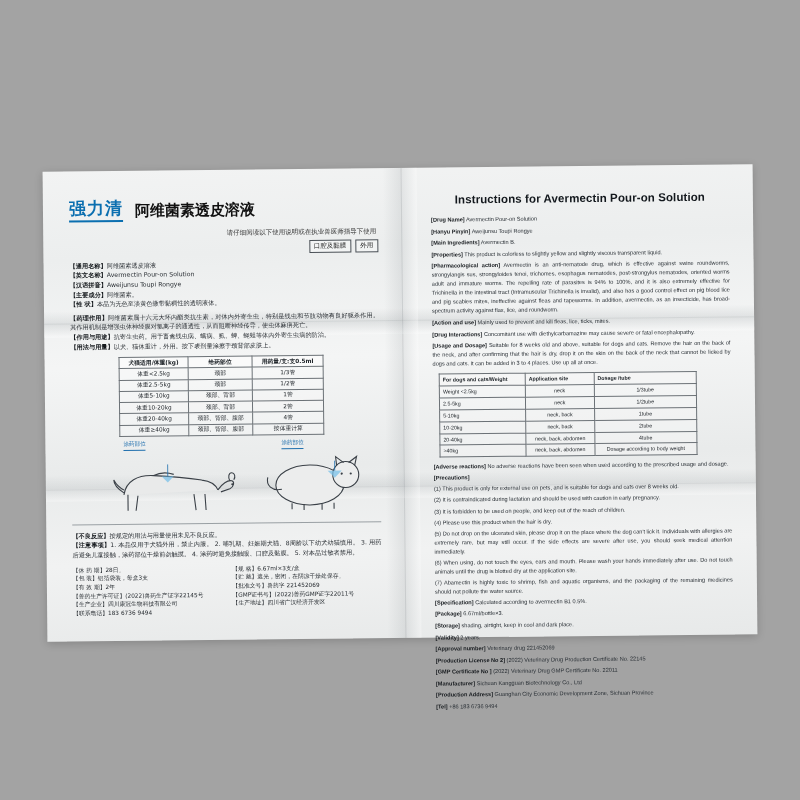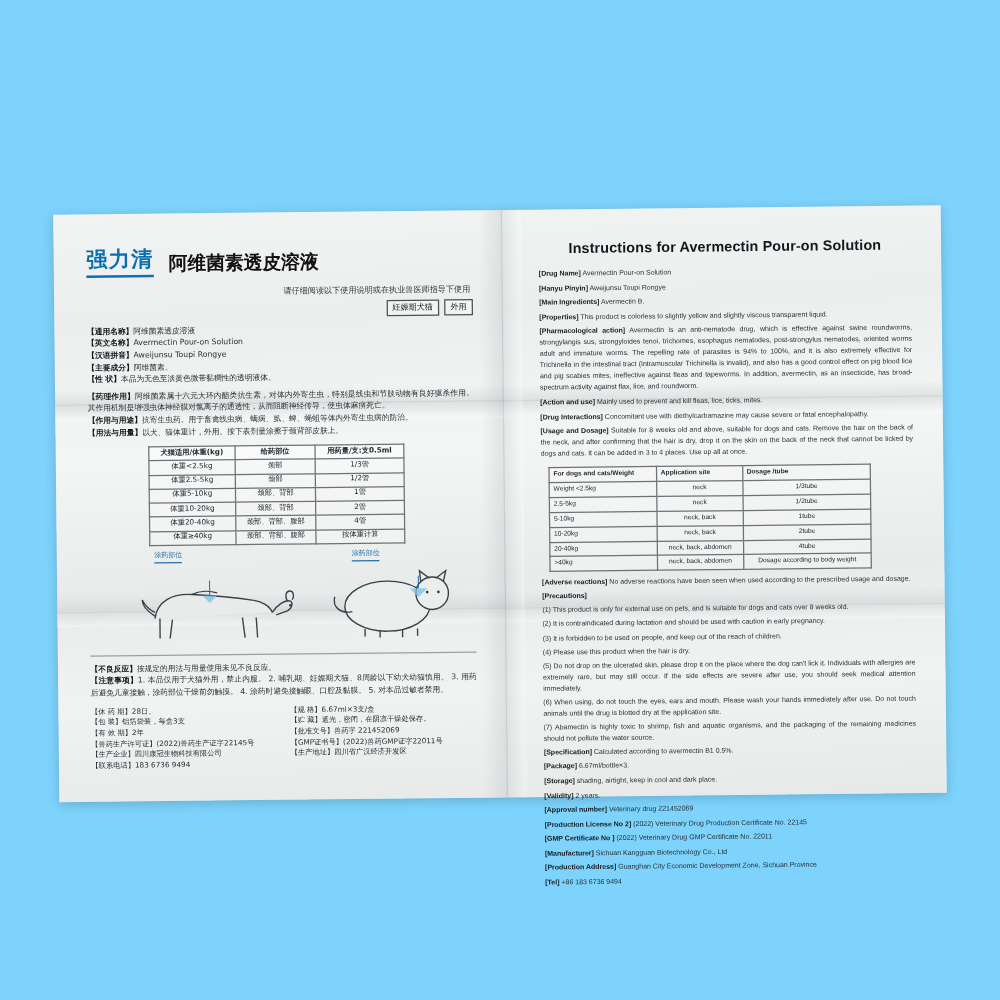--- a/index.html
+++ b/index.html
@@ -2,21 +2,21 @@
 <html><head>
 <meta charset="utf-8">
 <style>
   html,body{margin:0;padding:0;}
   body{
     width:800px;height:800px;
     background:#ffffff;
     font-family:"Liberation Sans", sans-serif;
     overflow:hidden;
   }
-  .scene{position:relative;width:800px;height:800px;background:#7dd3fc;}
+  .scene{position:relative;width:800px;height:800px;background:#a3a3a3;}
 
   
   .leaflet{
     position:absolute;
     left:45px;top:168px;
     width:710px;height:470px;
     background:linear-gradient(178deg,#f2f3f3 0%,#eceeee 18%,#f4f5f5 40%,#e9ebeb 62%,#f1f2f2 80%,#e7e9e9 100%);
     box-shadow:0 2px 9px rgba(0,0,0,0.18);
     transform:rotate(-0.6deg);
   }
@@ -129,21 +129,21 @@
     <div class="page left">
 
       <div class="brandrow">
         <div class="brand">强力清</div>
         <div class="prodname">阿维菌素透皮溶液</div>
       </div>
 
       <div class="subline">请仔细阅读以下使用说明或在执业兽医师指导下使用</div>
 
       <div class="tagrow">
-        <div class="tag">妊娠期犬猫</div>
+        <div class="tag">口腔及黏膜</div>
         <div class="tag">外用</div>
       </div>
 
       <div class="cnblock">
         <span class="cnline"><span class="k">【通用名称】</span><span>阿维菌素透皮溶液</span></span>
         <span class="cnline"><span class="k">【英文名称】</span><span>Avermectin Pour-on Solution</span></span>
         <span class="cnline"><span class="k">【汉语拼音】</span><span>Aweijunsu Toupi Rongye</span></span>
         <span class="cnline"><span class="k">【主要成分】</span><span>阿维菌素。</span></span>
         <span class="cnline"><span class="k">【性  状】</span><span>本品为无色至淡黄色微带黏稠性的透明液体。</span></span>
         <span class="cnline sect-gap"><span class="k">【药理作用】</span><span>阿维菌素属十六元大环内酯类抗生素，对体内外寄生虫，特别是线虫和节肢动物有良好驱杀作用。其作用机制是增强虫体神经膜对氯离子的通透性，从而阻断神经传导，使虫体麻痹死亡。</span></span>

